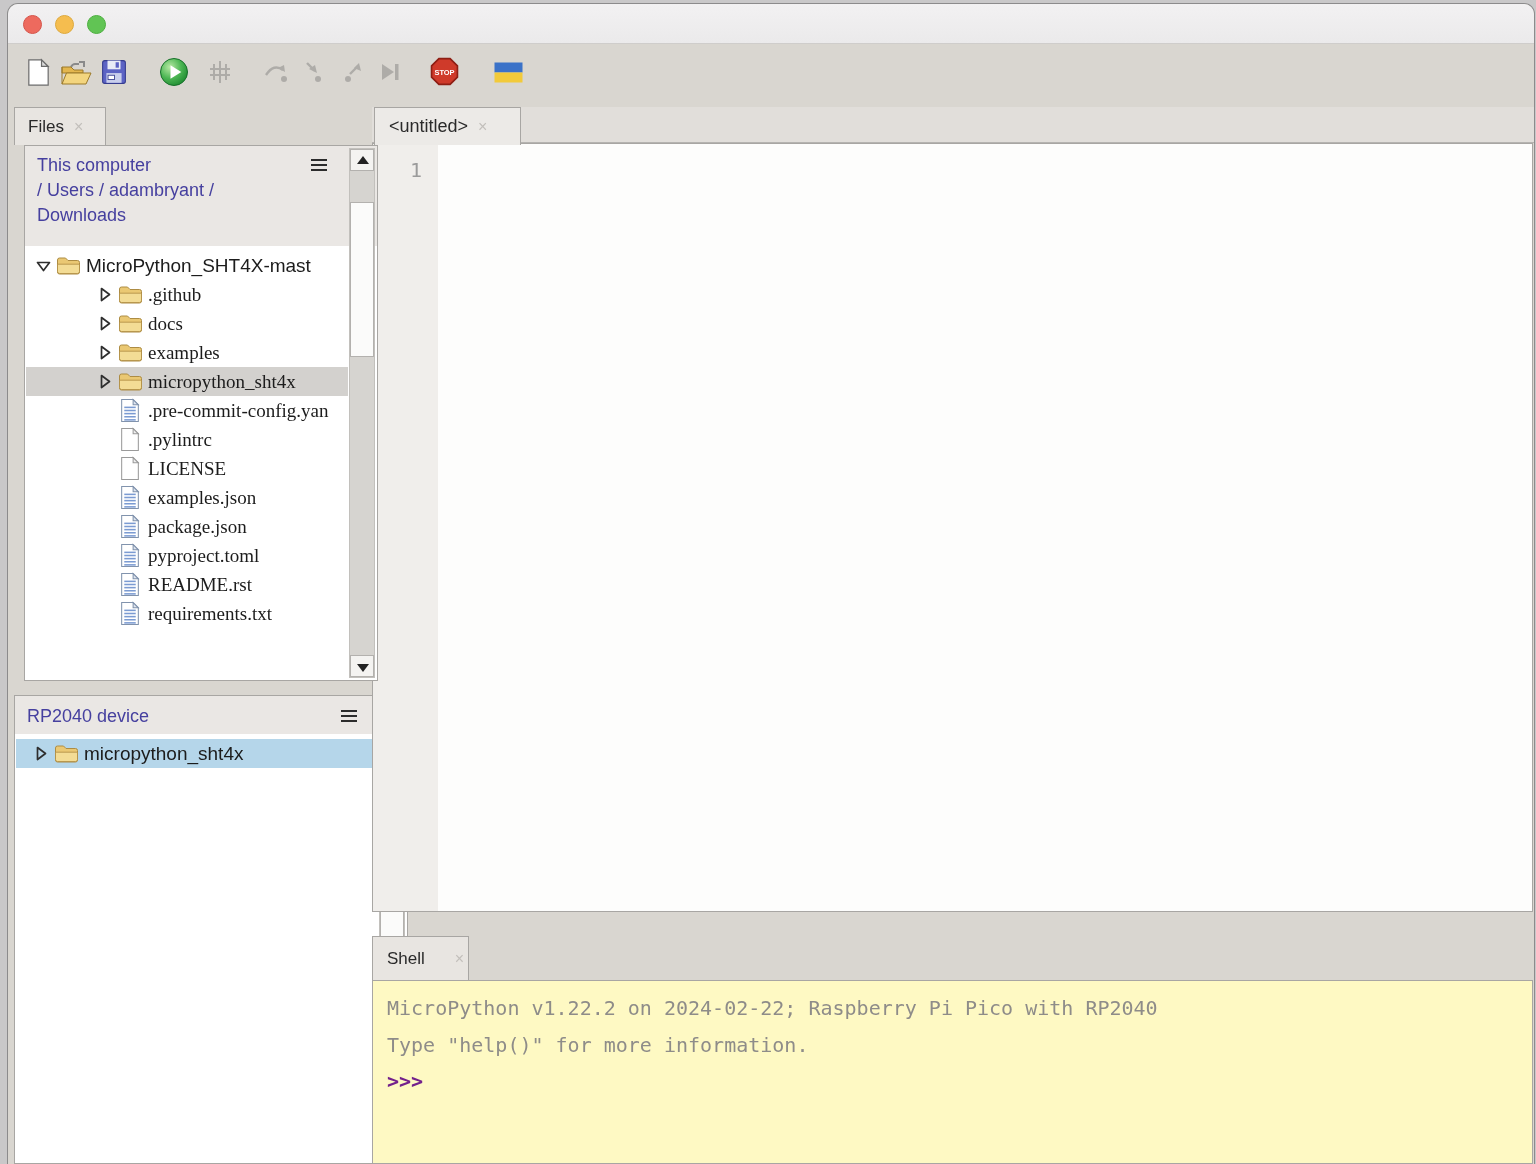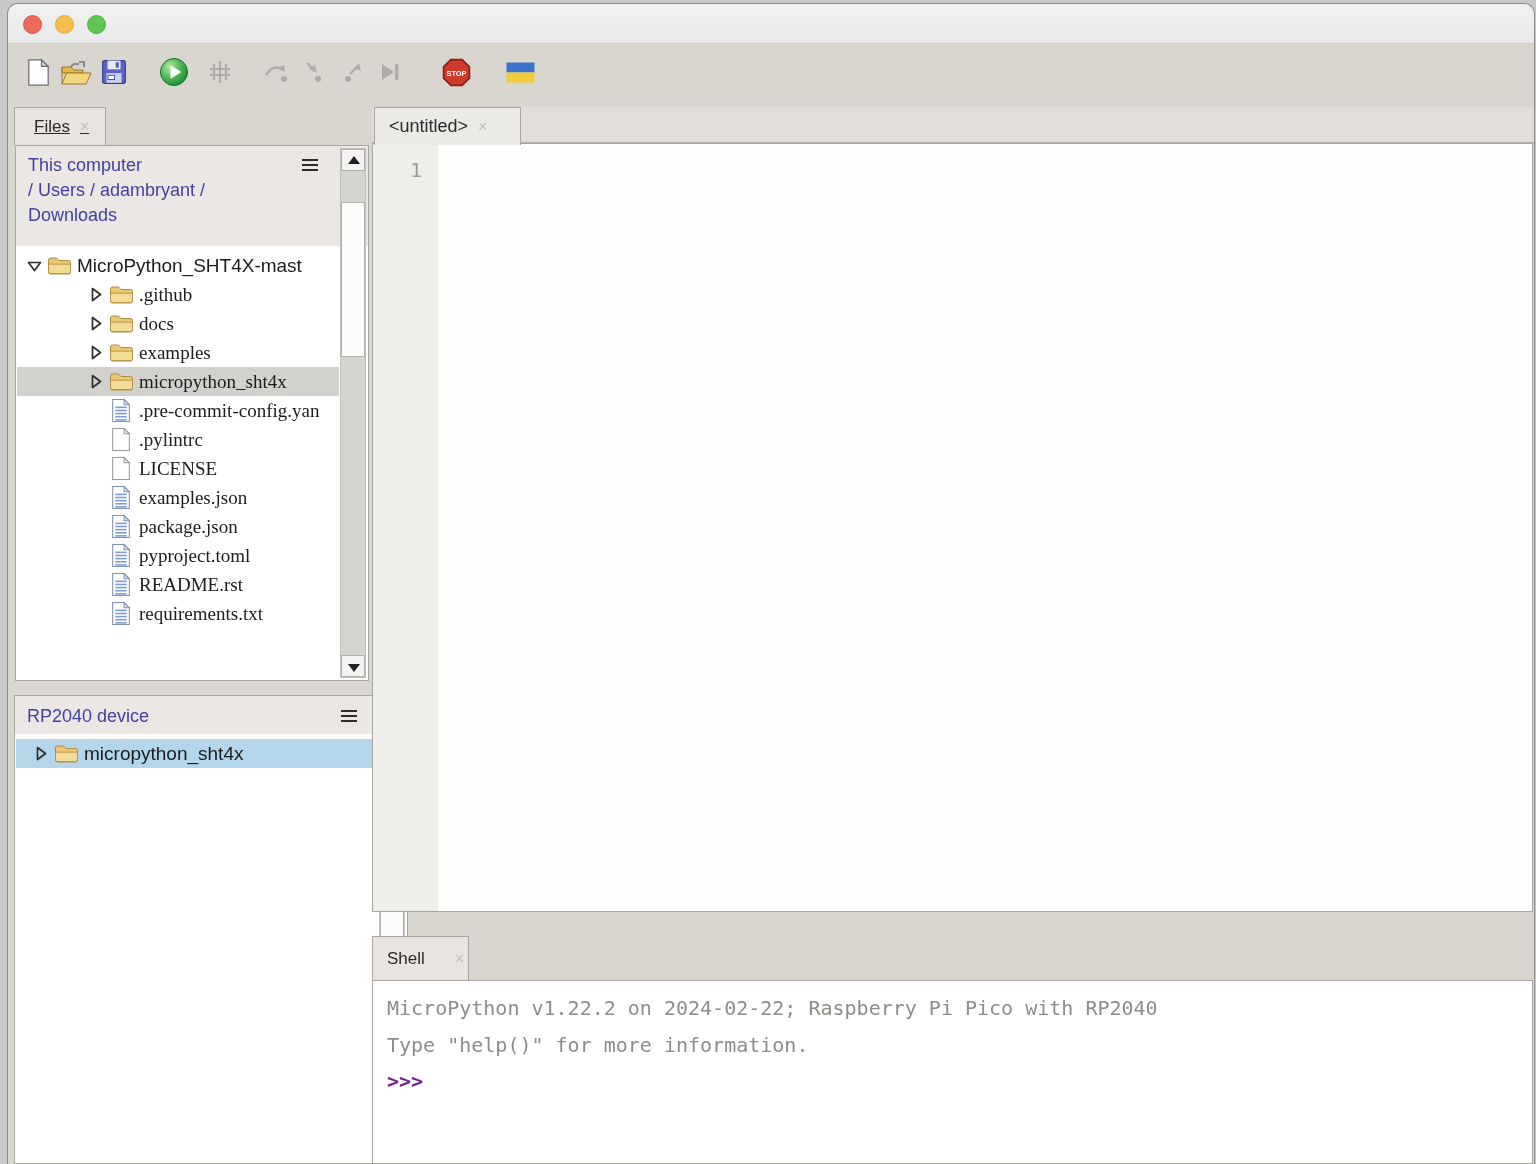--- a/index.html
+++ b/index.html
@@ -20,37 +20,37 @@
 
   
   #toolbar { position:absolute; left:0; top:41px; width:100%; height:58px;
              display:flex; align-items:center; padding-left:14px; }
   .tb-btn { width:32px; height:32px; display:flex; align-items:center; justify-content:center;
             margin-right:6px; }
   .tb-btn.disabled { opacity:.38; filter:grayscale(1); }
   #toolbar .tb-btn:nth-child(4) { margin-left:22px; }
   #toolbar .tb-btn:nth-child(5) { margin-left:8px; }
   #toolbar .tb-btn:nth-child(6) { margin-left:18px; }
-  #toolbar .tb-btn:nth-child(10){ margin-left:28px; }
+  #toolbar .tb-btn:nth-child(10){ margin-left:16px;align-items:flex-end; }
   #toolbar .tb-btn:nth-child(11){ margin-left:26px; }
 
   
   .tab { position:absolute; background:#e8e5e1; border:1px solid #a8a6a3; border-bottom:none;
          color:#2a2a2a; display:flex; align-items:center; z-index:3; }
   .tab .x { margin-left:10px; color:#c2bfbb; font-size:16px; line-height:1; }
-  #files-tab   { left:6px;   top:103px; width:92px;  height:38px; font-size:17px; padding-left:19px;text-decoration:underline; }
+  #files-tab   { left:6px;   top:103px; width:92px;  height:38px; font-size:17px; padding-left:13px; }
   #editor-tab  { left:366px; top:103px; width:147px; height:38px; font-size:18px; padding-left:14px;
                  background:#eceae7; }
   #shell-tab   { left:364px; top:932px; width:97px;  height:44px; font-size:17px; padding-left:14px;gap:20px; }
   #tabstrip    { position:absolute; left:364px; top:103px; right:0; height:36px;
                  background:#e1deda; border-bottom:1px solid #b5b3b0; }
 
   
   .panel { position:absolute; background:#ffffff; border:1px solid #a8a6a3; }
-  #files-panel  { left:7px; top:141px; width:354px; height:536px; z-index:2; }
+  #files-panel  { left:16px; top:141px; width:354px; height:536px; z-index:2; }
   #device-panel { left:6px; top:691px; width:394px; height:469px; }
 
   .panel-header { background:#eae7e4; position:relative; padding:7px 10px 6px 12px;
                   color:#46409f; font-size:18px; line-height:25px; font-weight:500; }
   #files-panel .panel-header { height:100px; }
   #device-panel .panel-header { height:38px; padding-top:8px; }
   .crumb-path { width:238px; }
   .menu-btn { position:absolute; right:50px; top:13px; width:16px; height:12px;
               display:flex; flex-direction:column; justify-content:space-between; }
   .menu-btn i { display:block; height:2px; background:#2c2c2c; }
@@ -86,21 +86,21 @@
 
   
   #editor { position:absolute; left:364px; top:139px; width:1161px; height:769px;
             background:#fdfdfc; border:1px solid #a8a6a3; display:flex; }
   #gutter { width:65px; background:#f0eeeb; color:#9b9b9b;
             font-family:"DejaVu Sans Mono", monospace; font-size:20px;
             text-align:right; padding:14px 16px 0 0; }
 
   
   #shell { position:absolute; left:364px; top:976px; width:1161px; height:184px;
-           background:#ffffff; border:1px solid #a8a6a3;
+           background:#fef9c3; border:1px solid #a8a6a3;
            font-family:"DejaVu Sans Mono", monospace; font-size:20px;
            padding:9px 0 0 14px; }
   #shell p { color:#8e8c89; line-height:37px; white-space:pre; }
   #shell .prompt { color:#73218c; font-weight:bold; line-height:34px; }
 
   
   .sash { position:absolute; background:transparent; }
   #sash-v { left:360px; top:103px; width:4px; bottom:0; }
   #sash-h { left:364px; top:908px; right:0; height:24px; }
 </style>

